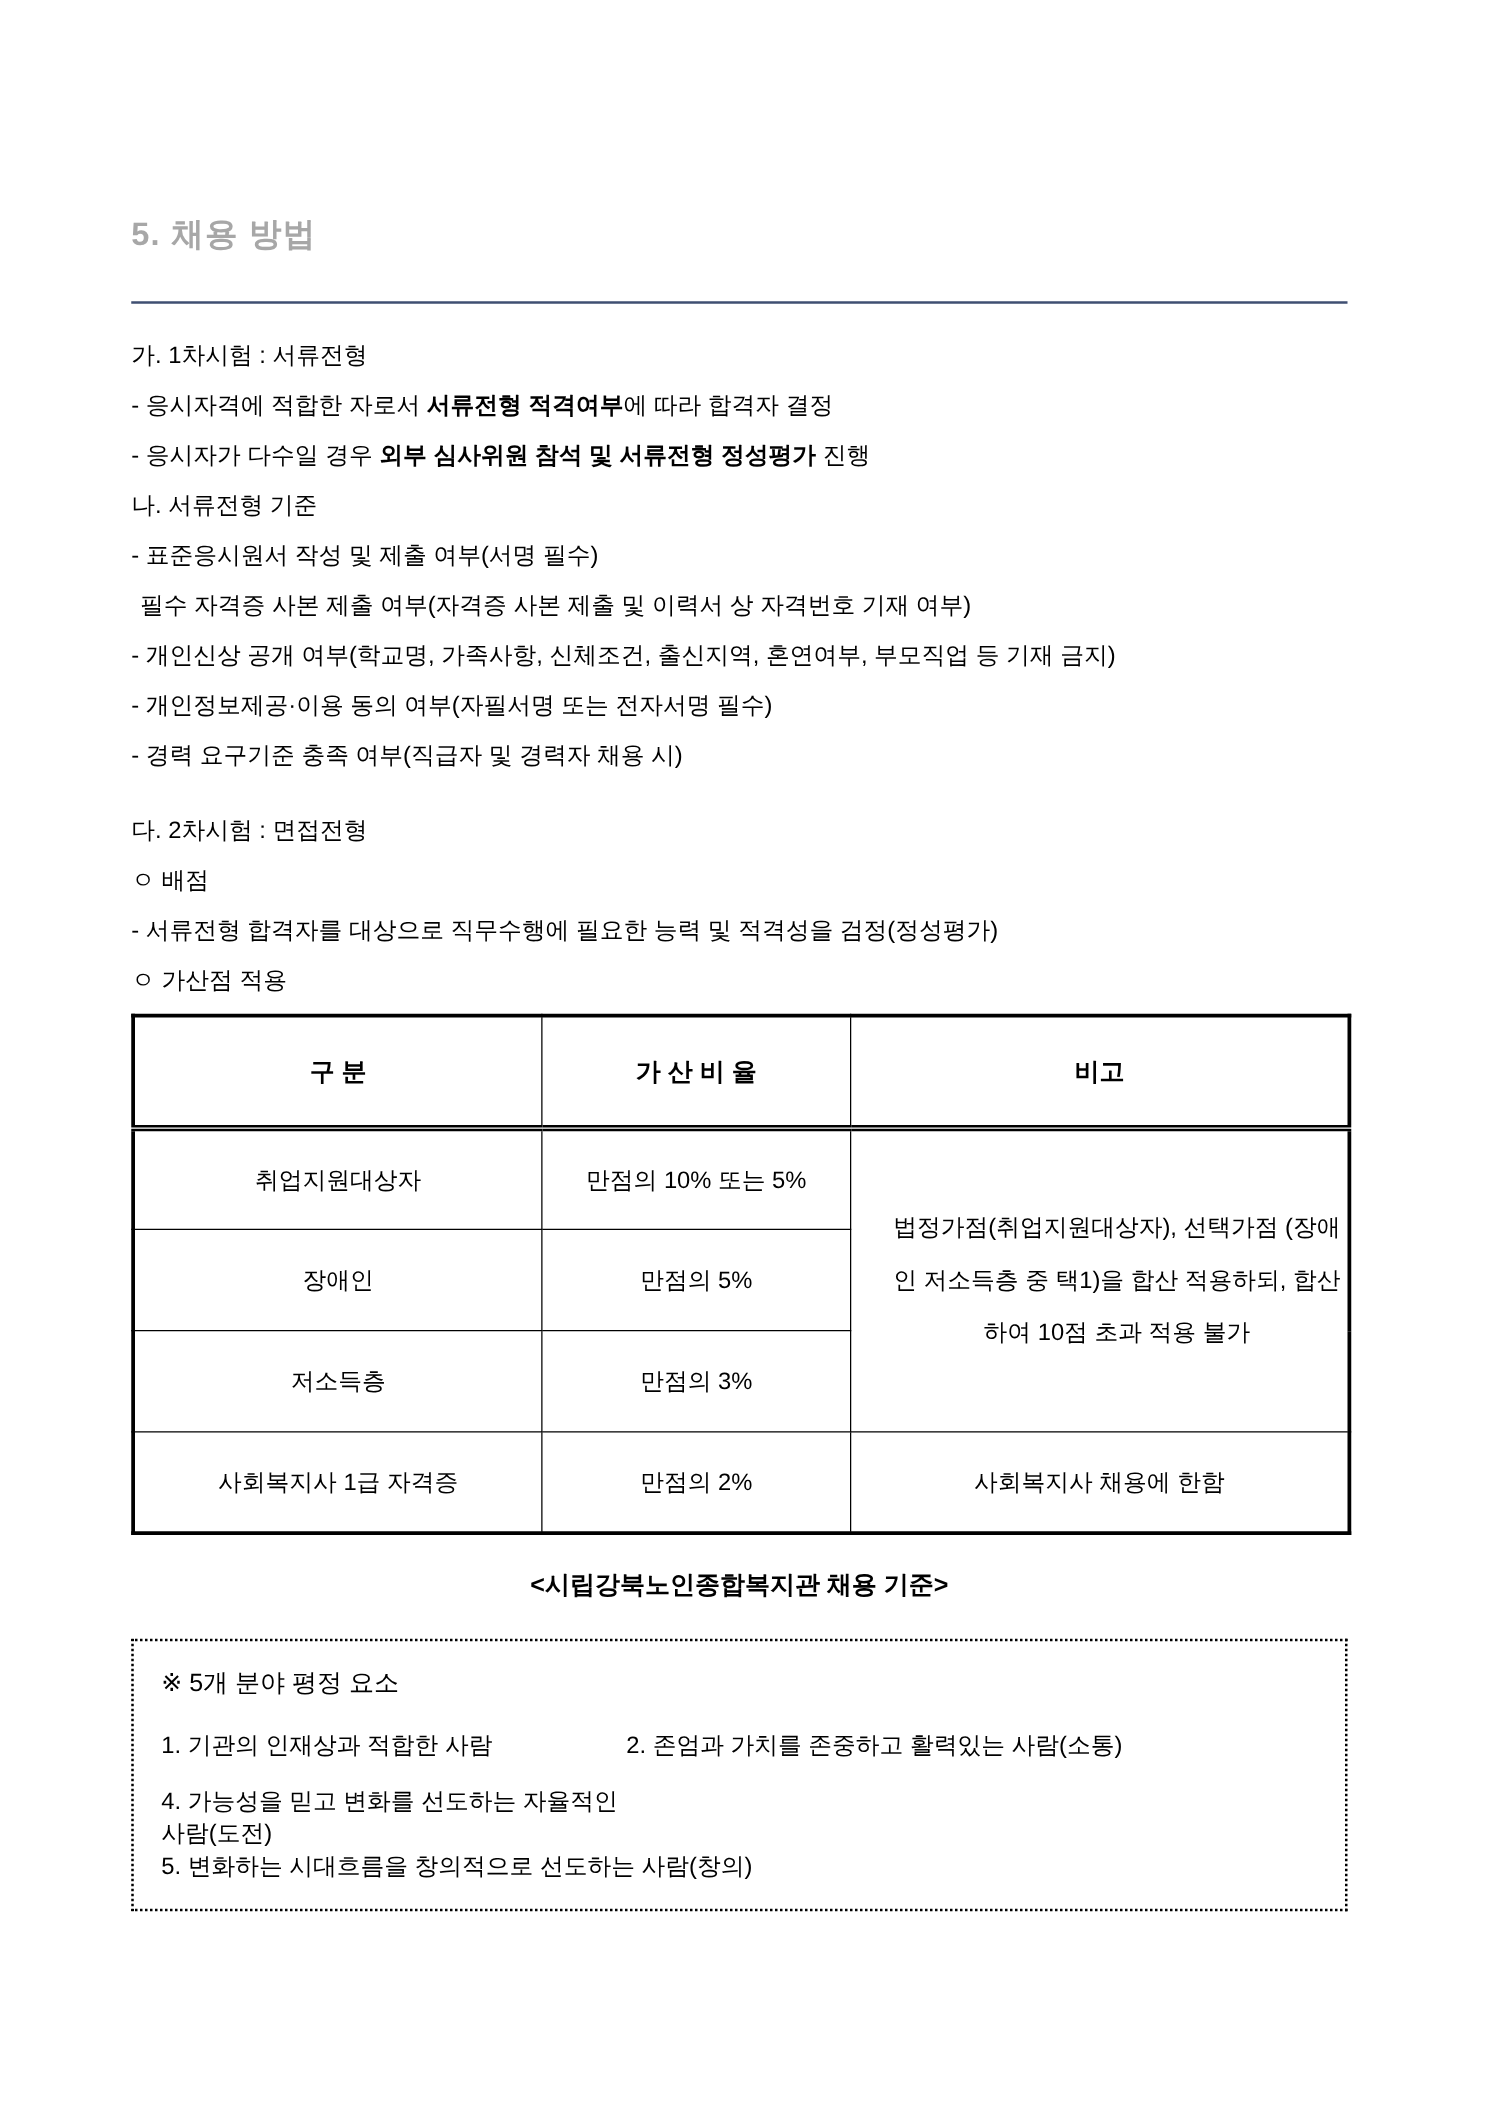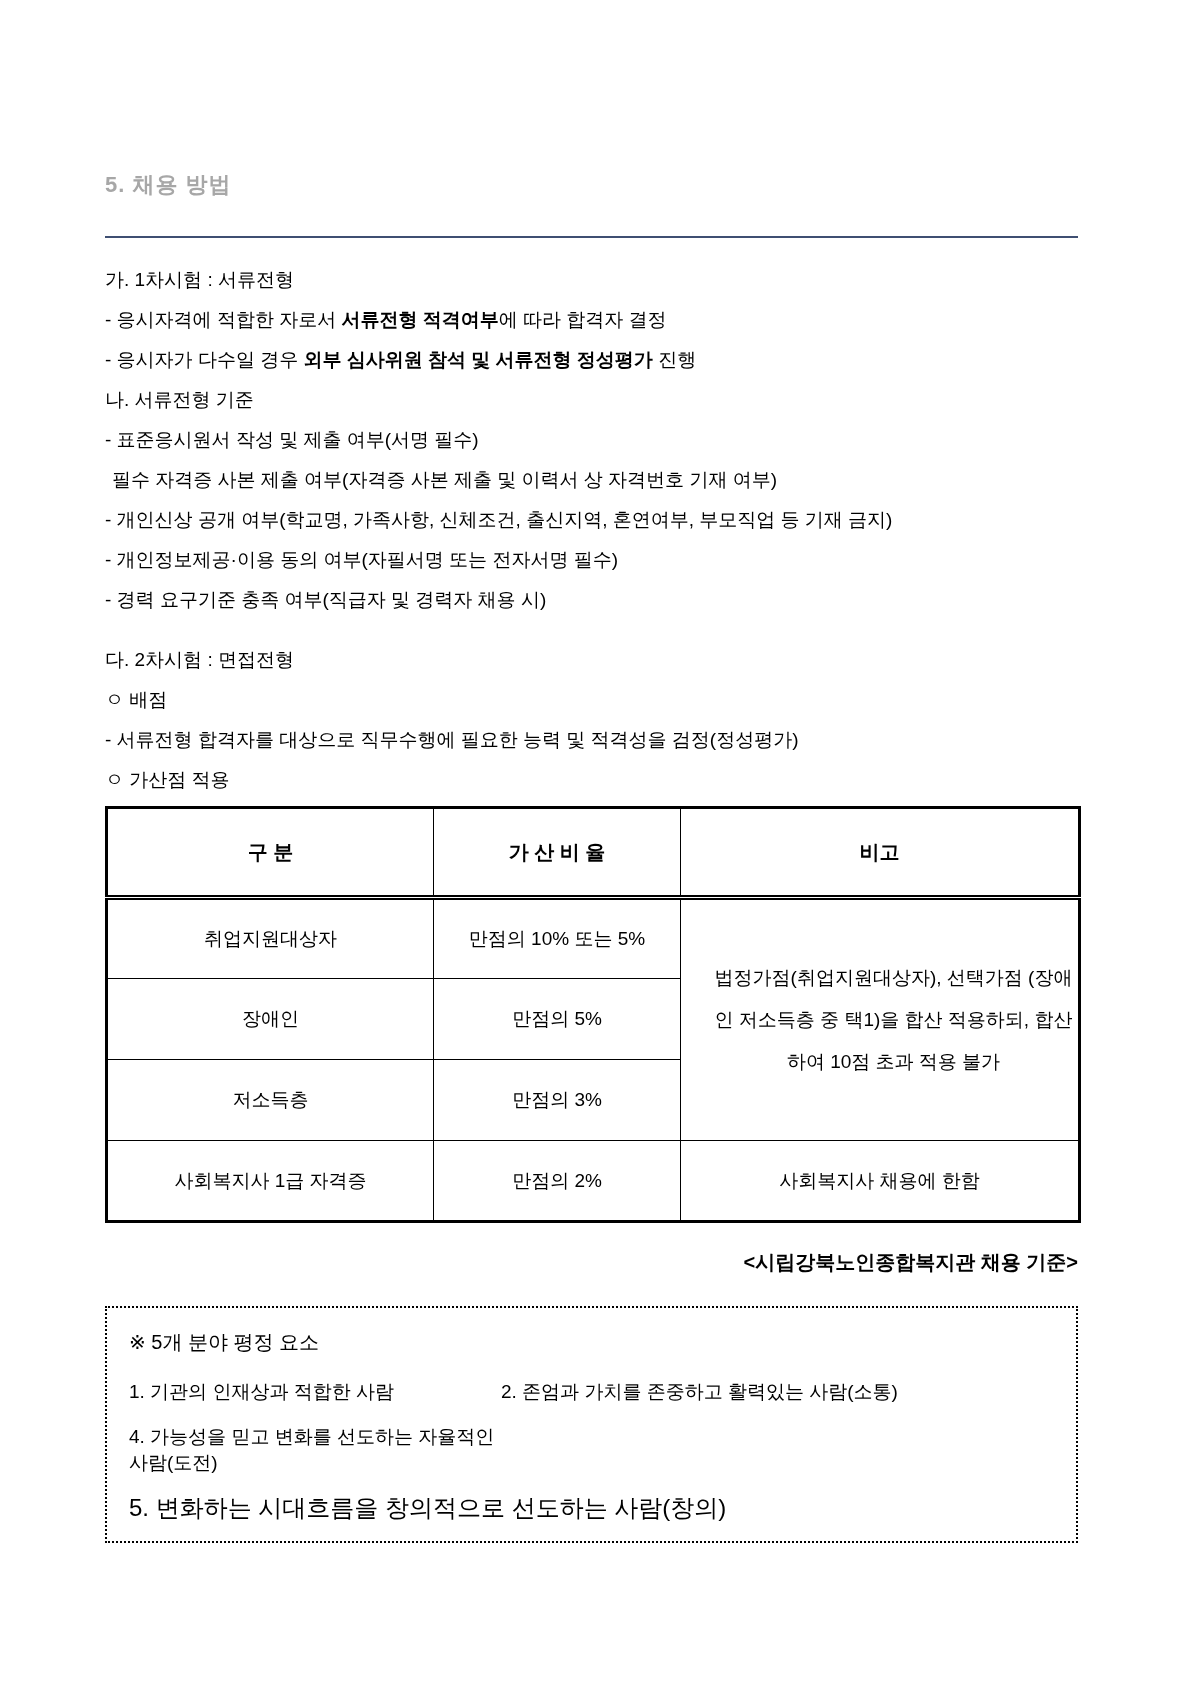--- a/index.html
+++ b/index.html
@@ -6,21 +6,21 @@
   html,body { background:#ffffff; }
   body {
     width:1190px; height:1684px;
     font-family:"Liberation Sans","DejaVu Sans",sans-serif;
     color:#000000; position:relative;
   }
   .content { position:absolute; left:105px; top:0; width:973px; }
 
   .doc-heading {
     margin-top:170px;
-    font-size:22px; font-weight:bold; color:#a7a7a7;
+    font-size:26px; font-weight:bold; color:#a7a7a7;
     letter-spacing:1px;
   }
   .heading-rule {
     margin-top:36px; height:0;
     border:none; border-top:2px solid #3f4f72;
   }
 
   .body-block { margin-top:22px; }
   .body-block p { line-height:40px; font-size:19px; white-space:nowrap; }
   .indent { padding-left:7px; }
@@ -39,36 +39,36 @@
     font-size:19px; padding:0 4px;
   }
   .bonus-table thead th {
     height:90px; font-weight:bold; font-size:20px;
     border-bottom:5px double #000;
   }
   .bonus-table tbody td { height:81px; }
   .bonus-table td.note-merged { line-height:42px; font-size:19px;padding-left:32px; }
 
   .table-caption {
-    margin-top:26px; text-align:right;
+    margin-top:26px; text-align:center;
     font-size:20px; font-weight:bold;
   }
 
   .criteria-box {
     margin-top:30px; width:973px;
     border:2px dotted #000;
     padding:21px 22px 20px 22px;
   }
   .criteria-box .box-title { font-size:20px; line-height:26px; }
   .criteria-grid {
     margin-top:24px;
     display:grid; grid-template-columns:372px 1fr; row-gap:19px;
     font-size:19px; line-height:26px;
   }
-  .criteria-last { margin-top:19px; font-size:24px; line-height:26px; }
+  .criteria-last { font-size:19px; line-height:26px; }
 </style>
 </head>
 <body>
 
 <div class="content">
 
   <h1 class="doc-heading">5. 채용 방법</h1>
   <hr class="heading-rule">
 
   <div class="body-block">

